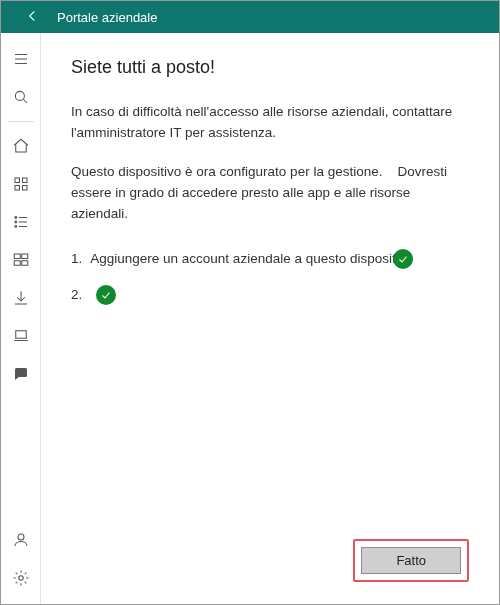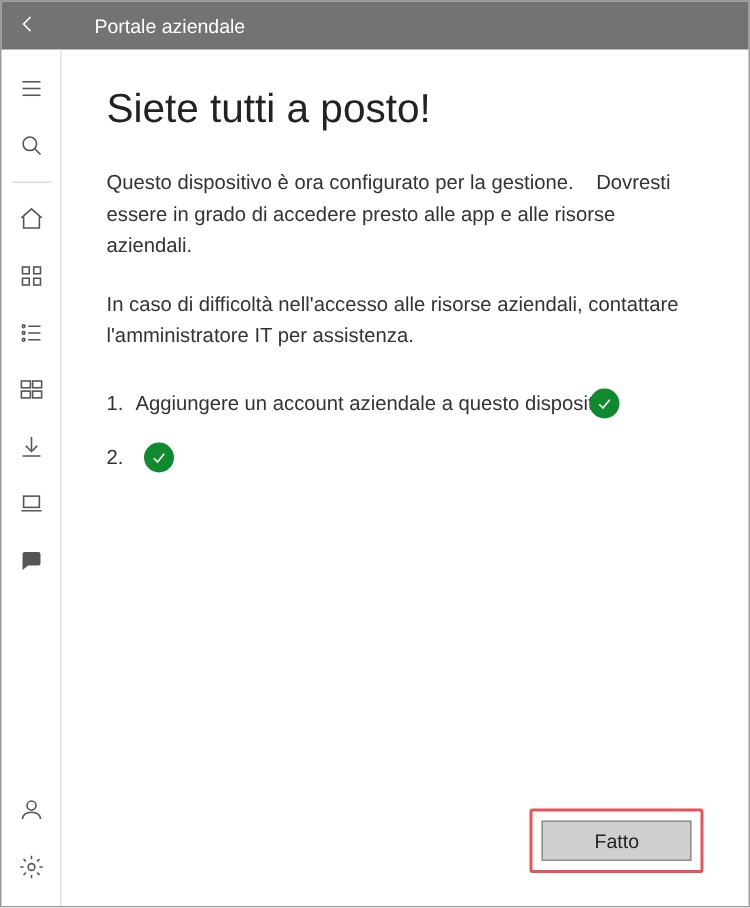--- a/index.html
+++ b/index.html
@@ -14,27 +14,26 @@
     .app {
       width: 500px;
       height: 605px;
       border: 1px solid #999;
       display: flex;
       flex-direction: column;
       position: relative;
     }
     .titlebar {
       height: 32px;
-      background: #737373;
+      background: #0f766e;
       color: #fff;
       display: flex;
       align-items: center;
-      padding-left: 6px;
+      padding-left: 20px;
       font-size: 13px;
-      gap: 20px;
     }
     .titlebar .back {
       width: 24px;
       height: 24px;
       display:flex;
       align-items:center;
       justify-content:center;
       margin-right: 12px;
     }
     .titlebar .back svg { width: 16px; height:16px; stroke:#fff; fill:none; stroke-width:1.6; }
@@ -74,21 +73,21 @@
     .nav-icon svg { width:18px; height:18px; stroke:#555; fill:none; stroke-width:1.4; }
     .nav-icon.filled svg { fill:#555; stroke:none; }
     .content {
       flex:1;
       padding: 24px 30px 16px 30px;
       display:flex;
       flex-direction:column;
       position:relative;
     }
     .heading {
-      font-size: 27px;
+      font-size: 18px;
       font-weight: 400;
       margin-bottom: 24px;
       color:#222;
     }
     .para {
       font-size: 13.5px;
       line-height: 1.55;
       margin-bottom: 18px;
       color:#333;
     }
@@ -268,28 +267,28 @@
               </svg>
           </span>
         </div>
       </div>
     </div>
 
     <div class="content">
 
       <div class="heading">Siete tutti a posto!</div>
 
+      <div class="para">In caso di difficoltà nell'accesso alle risorse aziendali, contattare l'amministratore IT per assistenza.</div>
+
       <div class="para">
         <span>Questo dispositivo è ora configurato per la gestione.</span>
         &nbsp;&nbsp;
         <span>Dovresti essere in grado di accedere presto alle app e alle risorse aziendali.</span>
       </div>
 
-      <div class="para">In caso di difficoltà nell'accesso alle risorse aziendali, contattare l'amministratore IT per assistenza.</div>
-
       <div class="steps">
 
         <div class="step">
           <span class="num">1.</span>
           <span>Aggiungere un account aziendale a questo dispositivo</span>
           <span class="check overlap">
             <svg viewBox="0 0 24 24">
                 <polyline points="5 13 10 18 19 7"></polyline>
               </svg>
           </span>

